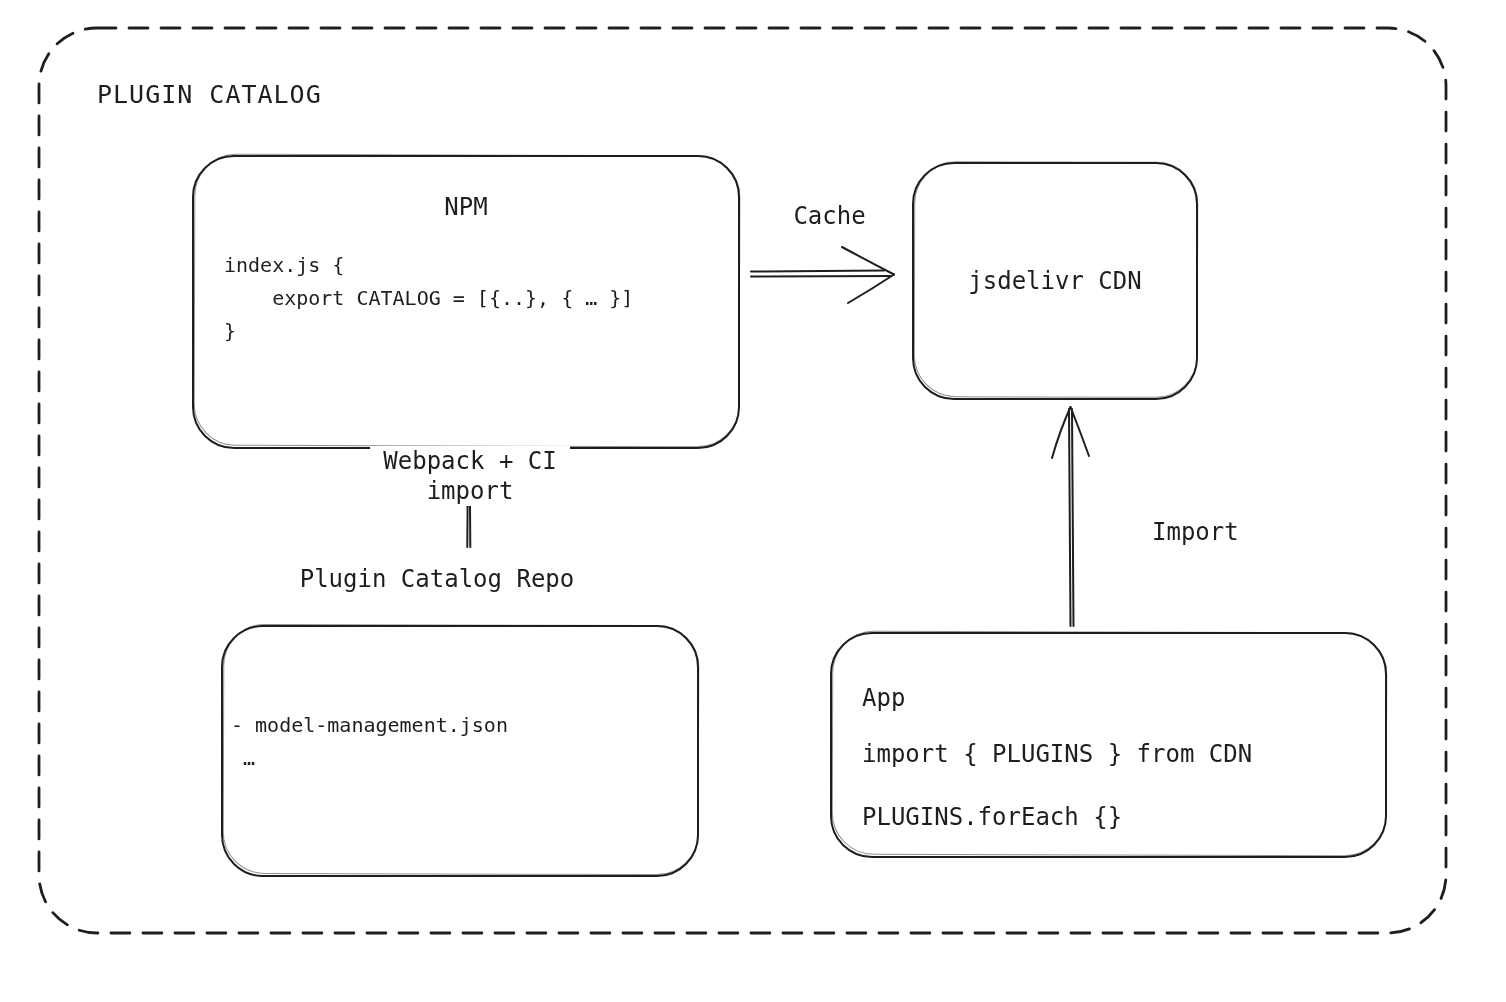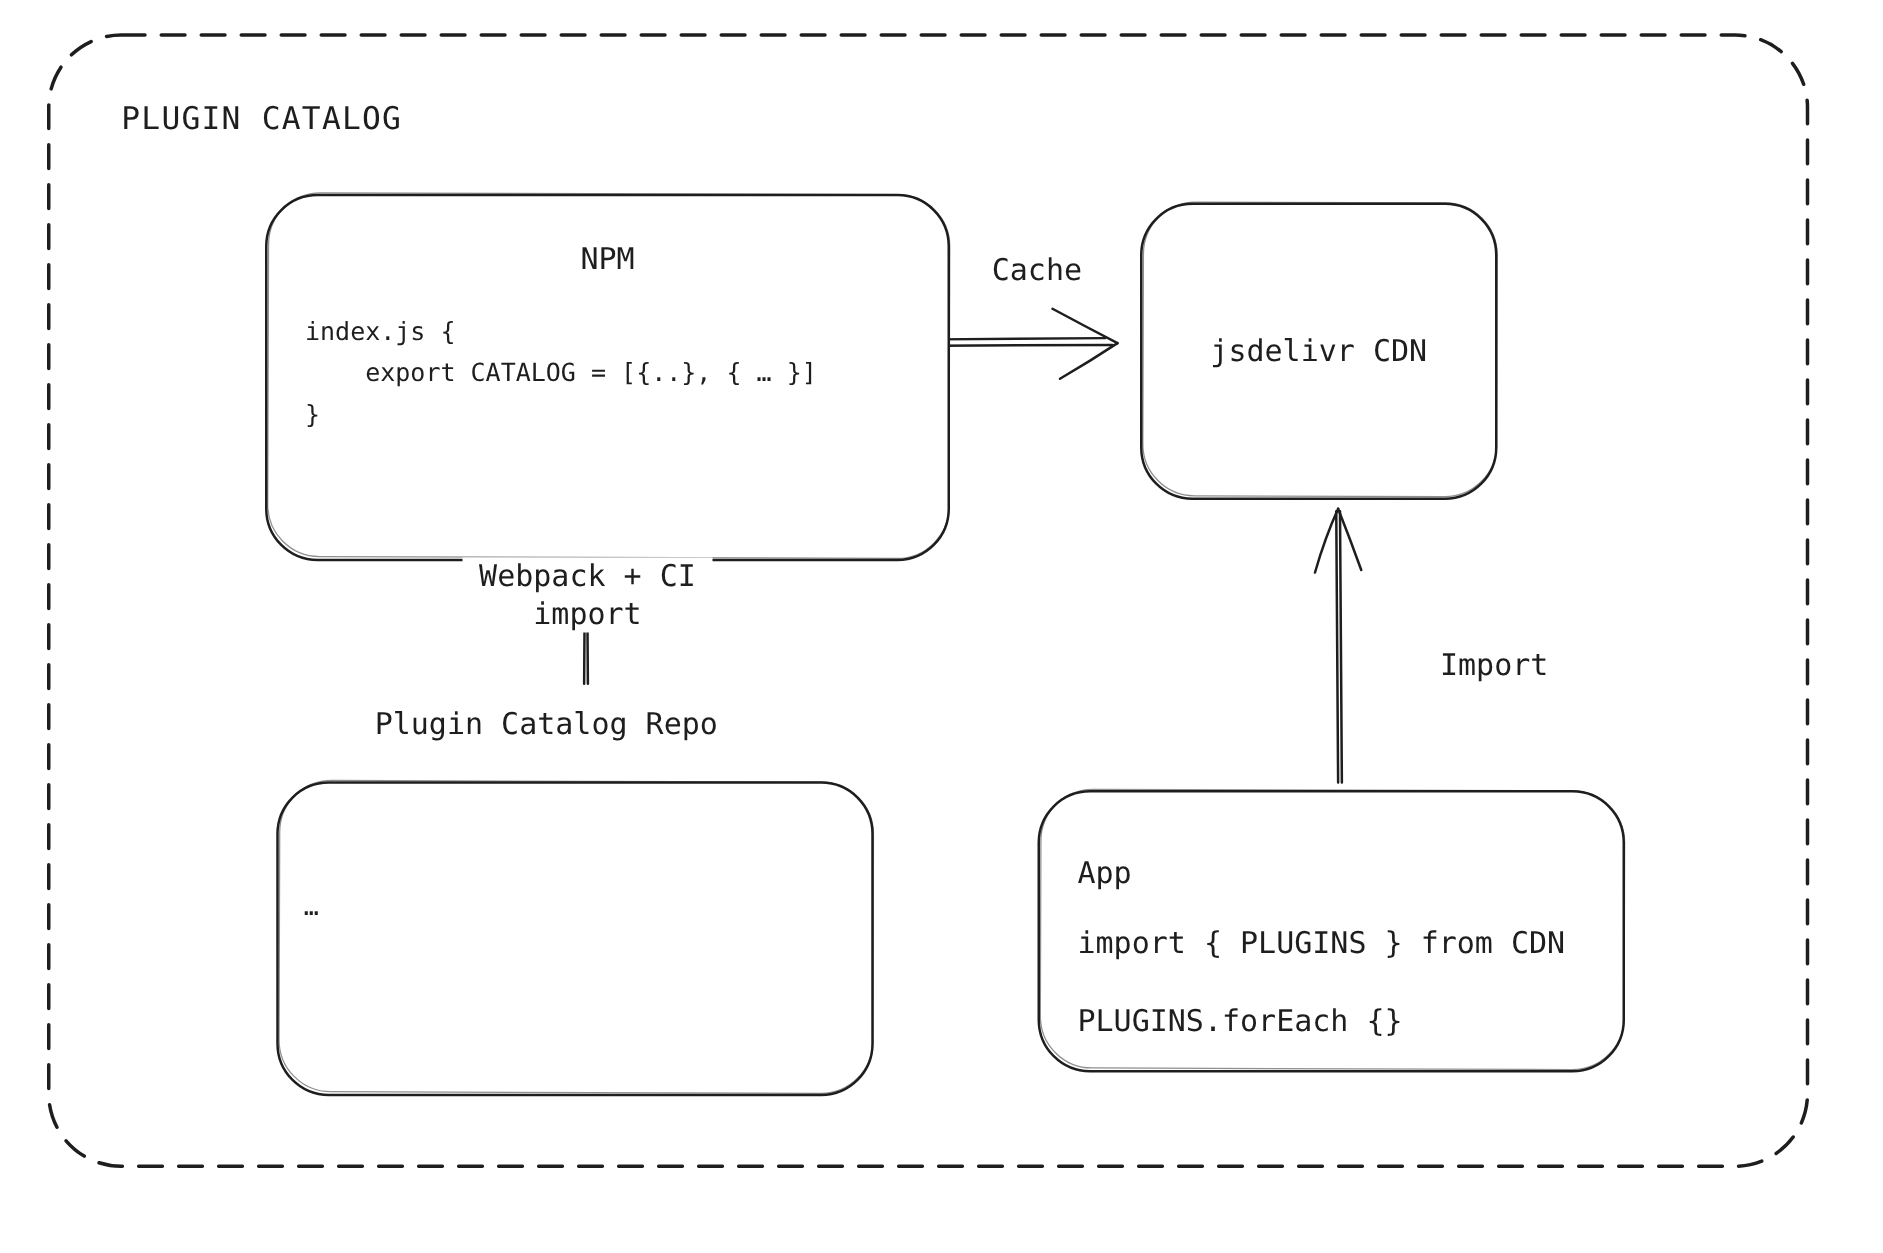--- a/index.html
+++ b/index.html
@@ -115,21 +115,21 @@
     <g>
       <path d="M1070.5 626 L1069 409"></path>
       <path d="M1073.5 626 L1072 409"></path>
       <path d="M1052 458 Q1060 430 1070.5 407"></path>
       <path d="M1089 456 Q1080 431 1070.5 407"></path>
     </g>
   </svg>
 
   <div class="abs frame-title">PLUGIN CATALOG</div>
 
-  <div class="abs node" style="left:192px; top:155px; width:548px; height:294px;margin-left:20px;">
+  <div class="abs node" style="left:192px; top:155px; width:548px; height:294px;">
     <div class="node-title-center" style="top:36px;">NPM</div>
     <div class="code-block" style="left:30px; top:92px;">
       <div class="code-line">index.js {</div>
       <div class="code-line">    export CATALOG = [{..}, { … }]</div>
       <div class="code-line">}</div>
     </div>
   </div>
 
   <div class="abs edge-label centered" style="left:752px; top:201px; width:155px;">Cache</div>
 
@@ -139,25 +139,26 @@
 
   <div class="abs edge-label centered masked" style="left:370px; top:446px; width:200px;">
     <div>Webpack + CI</div>
     <div>import</div>
   </div>
 
   <div class="abs repo-title">Plugin Catalog Repo</div>
 
   <div class="abs node" style="left:221px; top:625px; width:478px; height:252px;">
     <div class="code-block" style="left:8px; top:82px;">
+      <div class="code-line">- model-management.json</div>
       <div class="code-line"> …</div>
     </div>
   </div>
 
   <div class="abs edge-label" style="left:1152px; top:517px;">Import</div>
 
-  <div class="abs node" style="left:830px; top:632px; width:470px; height:226px;">
+  <div class="abs node" style="left:830px; top:632px; width:557px; height:226px;">
     <div class="app-line" style="top:50px;">App</div>
     <div class="app-line" style="top:106px;">import { PLUGINS } from CDN</div>
     <div class="app-line" style="top:169px;">PLUGINS.forEach {}</div>
   </div>
 
 </div>
 
 </body></html>

